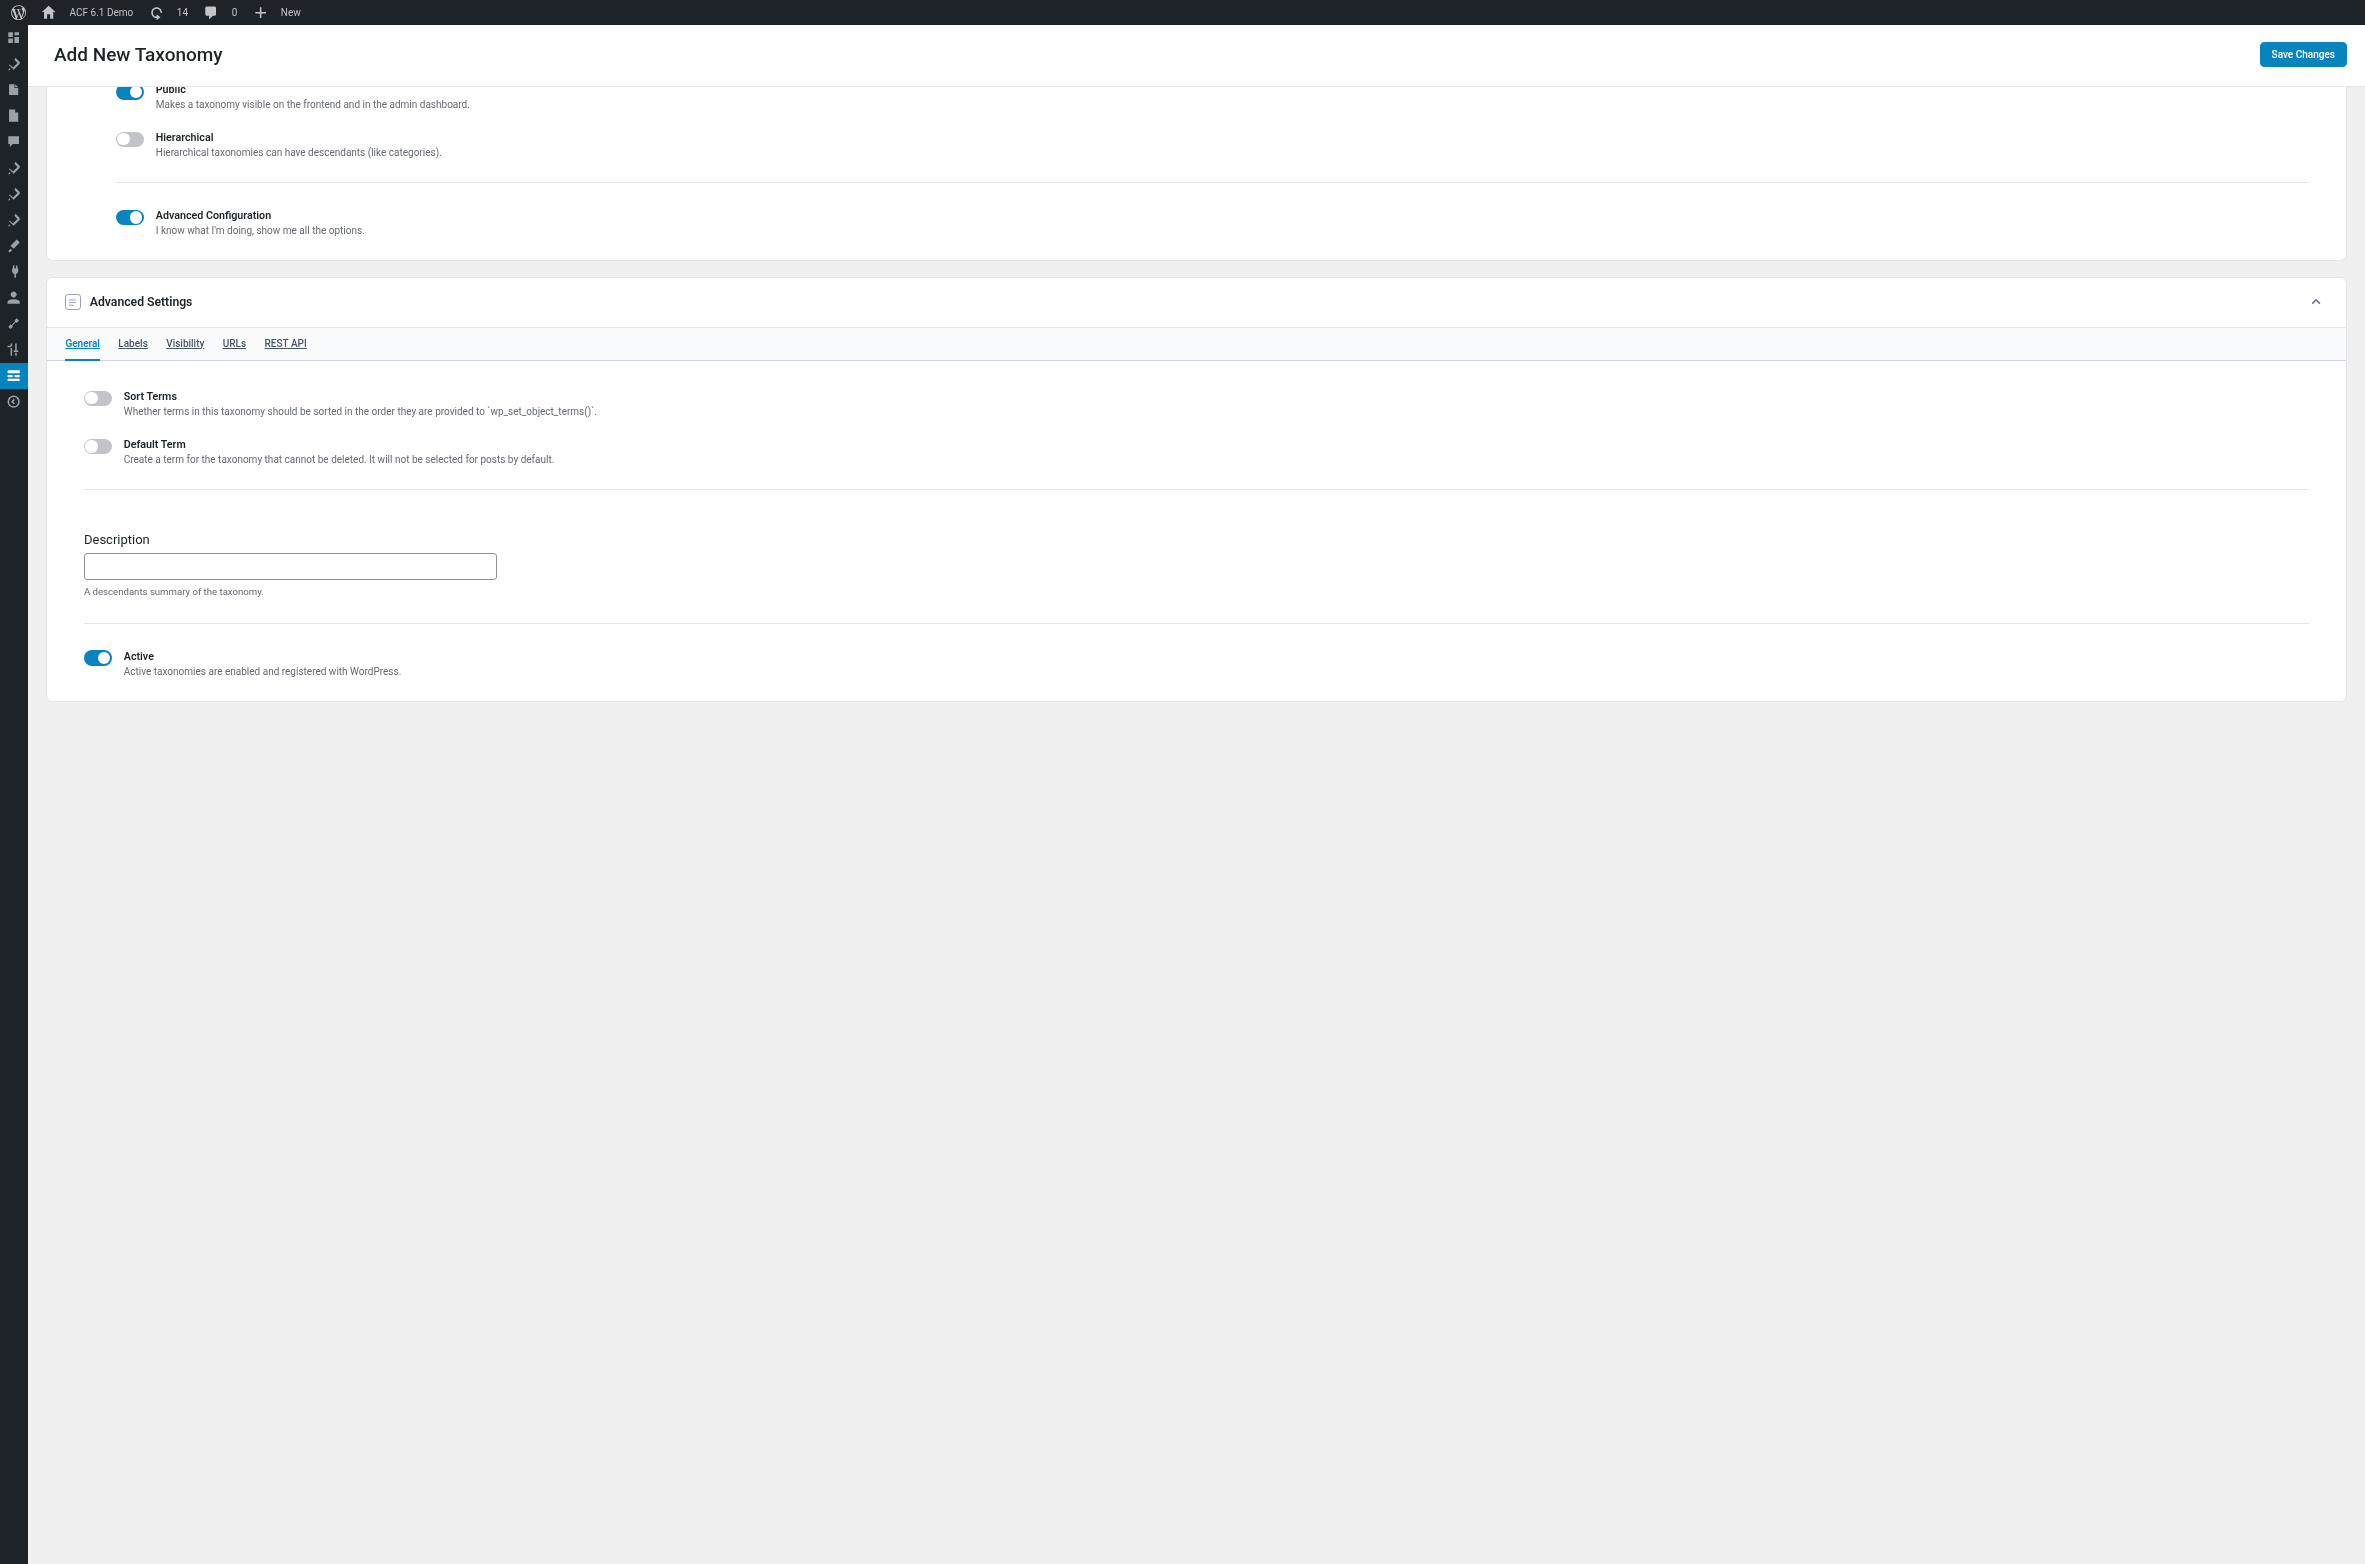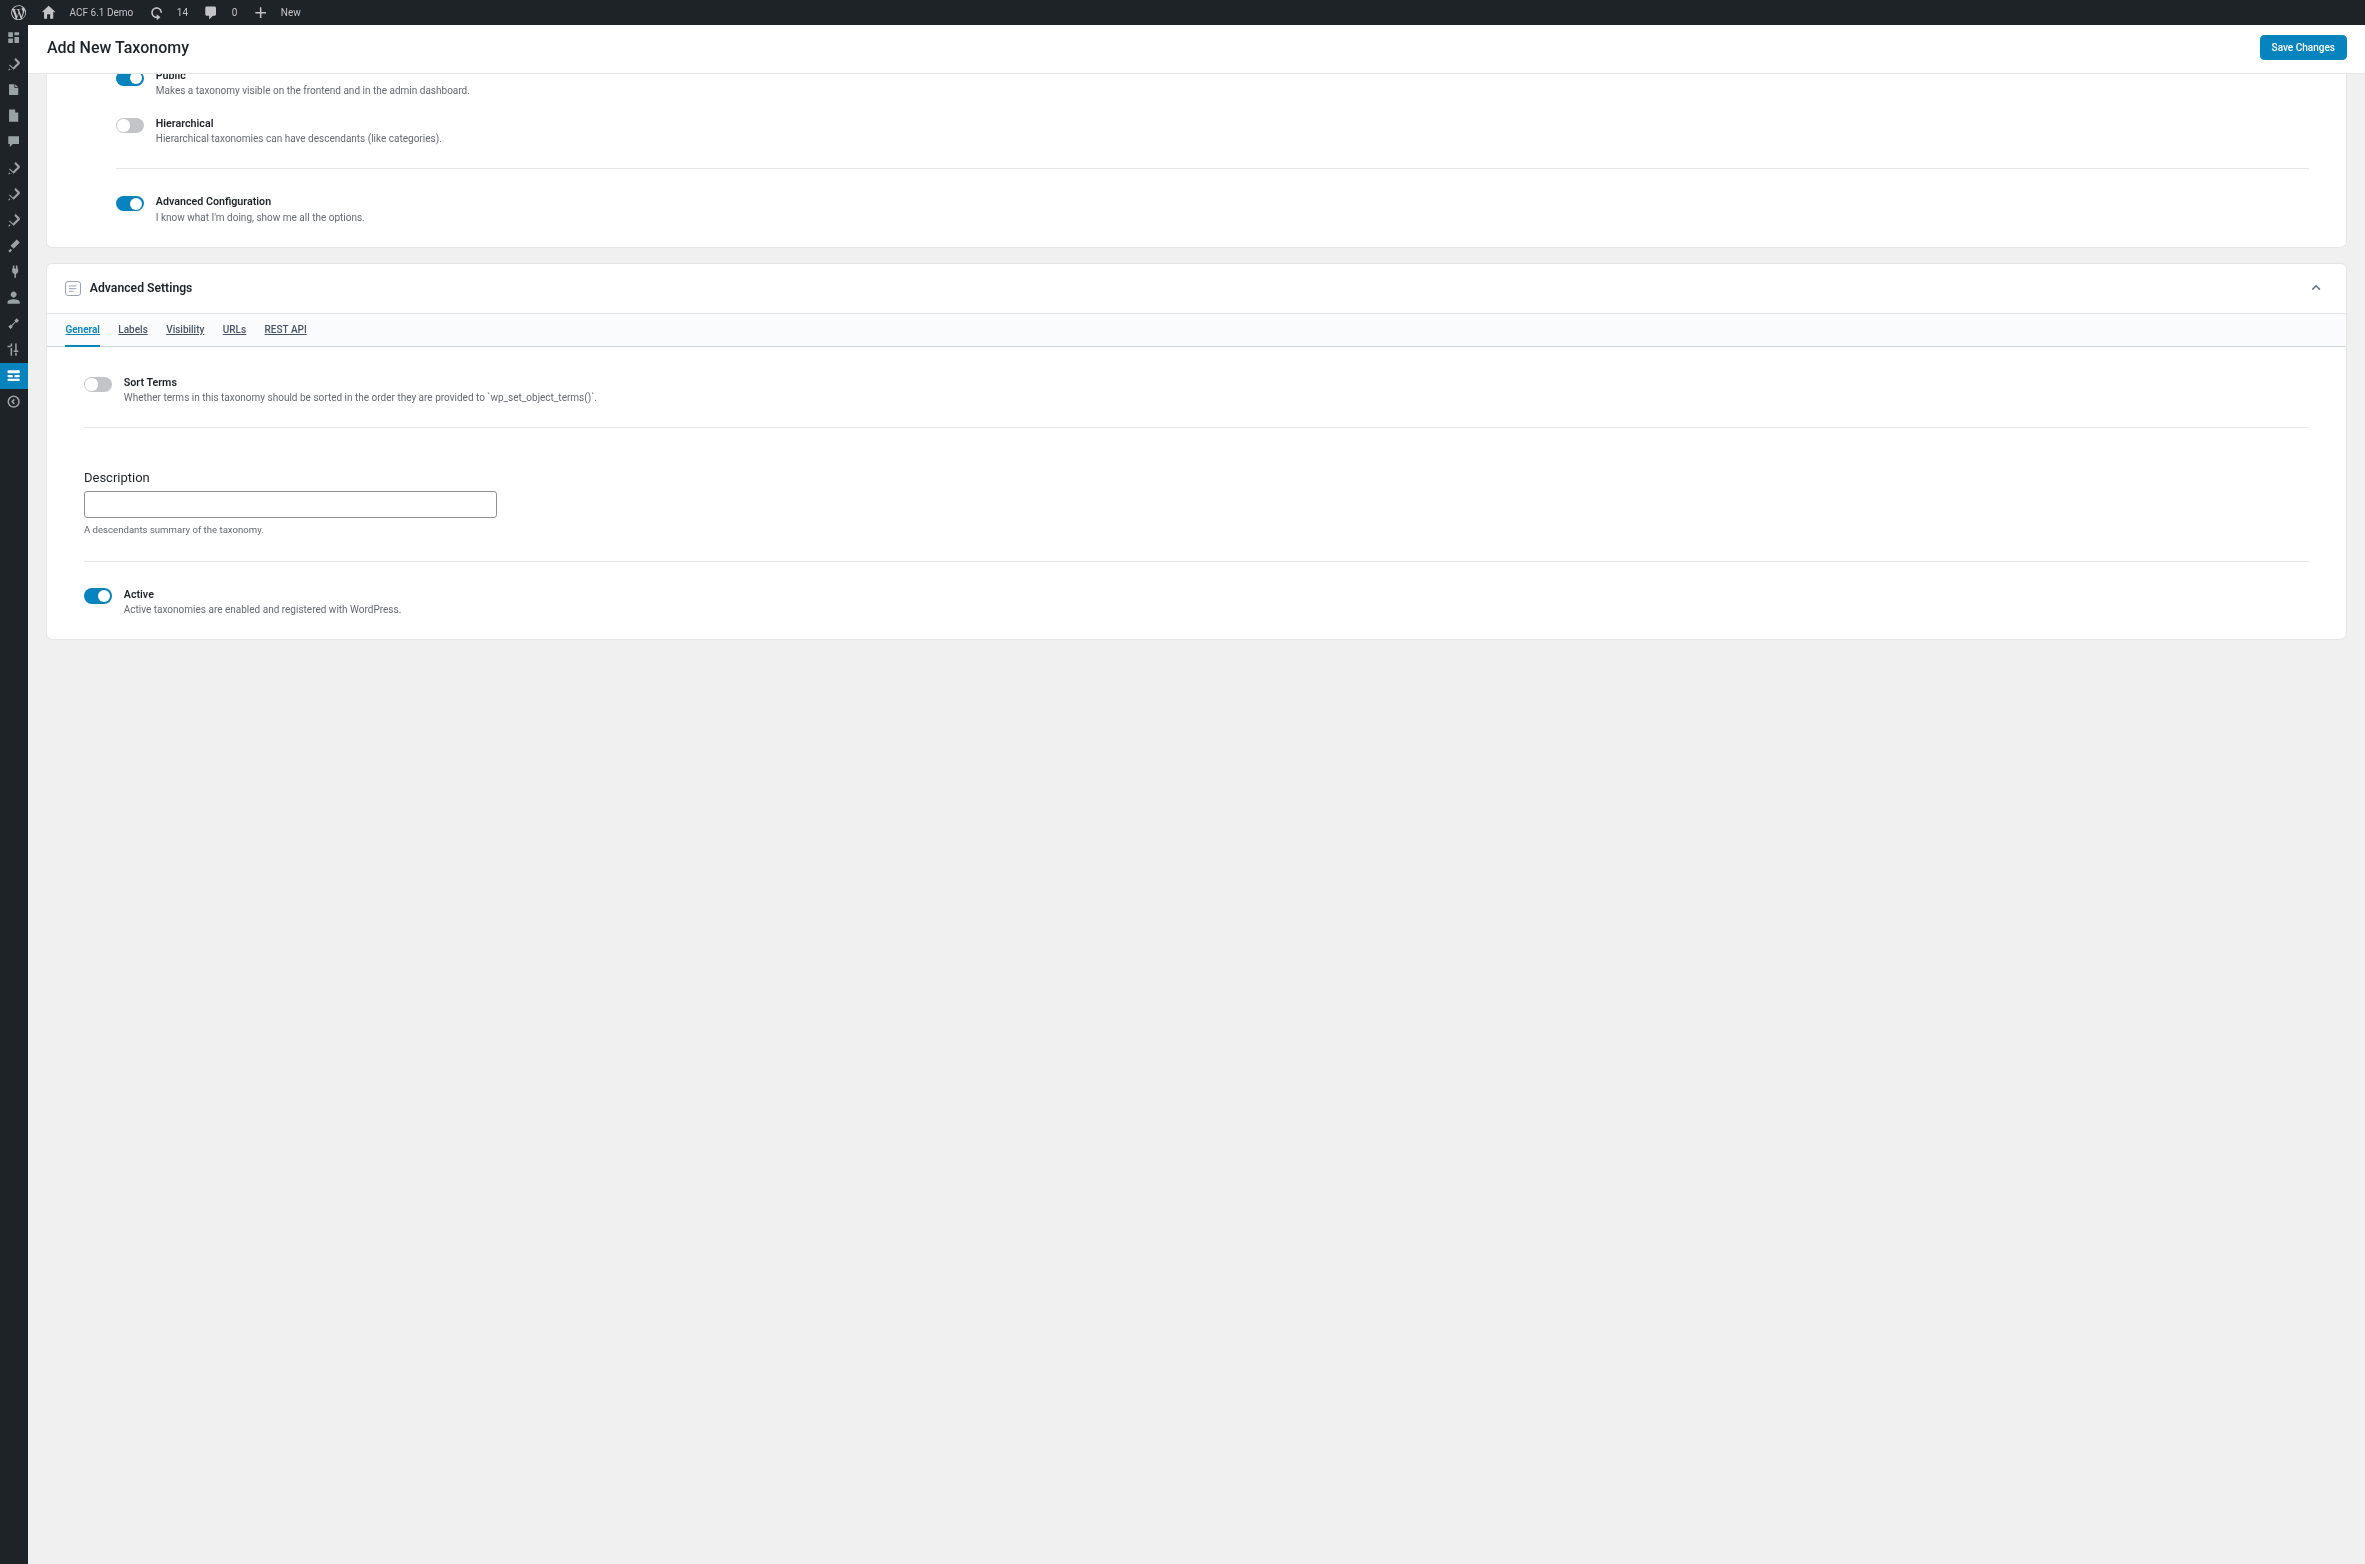--- a/index.html
+++ b/index.html
@@ -31,21 +31,21 @@
   
   .sidebar{position:fixed;top:24.5px;left:0;bottom:0;width:27.6px;background:var(--wp-dark);display:flex;flex-direction:column;z-index:30;}
   .sidebar .side-item{width:27.6px;height:26px;display:flex;align-items:center;justify-content:center;color:rgba(240,246,252,.6);cursor:pointer;position:relative;}
   .sidebar .side-item.active{background:var(--blue);color:#fff;}
   .sidebar .side-item.active::after{content:"";position:absolute;right:-6.1px;top:50%;transform:translateY(-50%);border:6.1px solid transparent;border-left-color:var(--blue);width:0;height:0;}
   .sidebar svg{width:15.3px;height:15.3px;fill:currentColor;}
 
   
   .wrap{margin-left:27.6px;margin-top:24.5px;min-height:calc(100% - 24.5px);}
   .page-header{background:#fff;border-bottom:0.8px solid var(--border);padding:10.7px 18.4px 12.2px 18.4px;display:flex;align-items:center;justify-content:space-between;position:sticky;top:24.5px;z-index:20;}
-  .page-header h1{margin:1px;font-size:16px;font-weight:500;color:var(--text);}
+  .page-header h1{margin:8px;font-size:19px;font-weight:500;color:var(--text);}
   .btn-primary{background:var(--blue);border:0.8px solid var(--blue);color:#fff;font-size:10px;font-weight:500;padding:6.1px 10.7px;border-radius:4.6px;cursor:pointer;}
 
   .content{padding:0 18.4px 18.4px 18.4px;}
   .card{background:var(--card-bg);border:0.8px solid var(--border);border-radius:var(--radius);margin-top:15.3px;overflow:hidden;}
   .card.first-visible{margin-top:0;border-top-left-radius:0;border-top-right-radius:0;border-top:none;}
   .card-body{padding:18.4px 37px 18.4px 37px;}
   .card-body.pt-0{padding-top:0;margin-left:32px;}
 
   
   .toggle-row{display:flex;align-items:flex-start;gap:12.2px;padding:4.6px 0 13.8px 0;}
@@ -277,20 +277,27 @@
       <div class="card-body">
 
         <div class="toggle-row" style="padding-top:10.7px;">
           <div class="toggle"></div>
           <div class="toggle-labels">
             <strong>Sort Terms</strong>
             <p>Whether terms in this taxonomy should be sorted in the order they are provided to `wp_set_object_terms()`.</p>
           </div>
         </div>
 
+        <div class="toggle-row">
+          <div class="toggle"></div>
+          <div class="toggle-labels">
+            <strong>Default Term</strong>
+            <p>Create a term for the taxonomy that cannot be deleted. It will not be selected for posts by default.</p>
+          </div>
+        </div>
 
         <div class="hr"></div>
 
         <div class="field-block">
           <label class="field-label">Description</label>
           <input class="field-input" type="text" value="" style="">
           <p class="field-help">A descendants summary of the taxonomy.</p>
         </div>
 
         <div class="hr" style="margin-top:21.4px;"></div>

